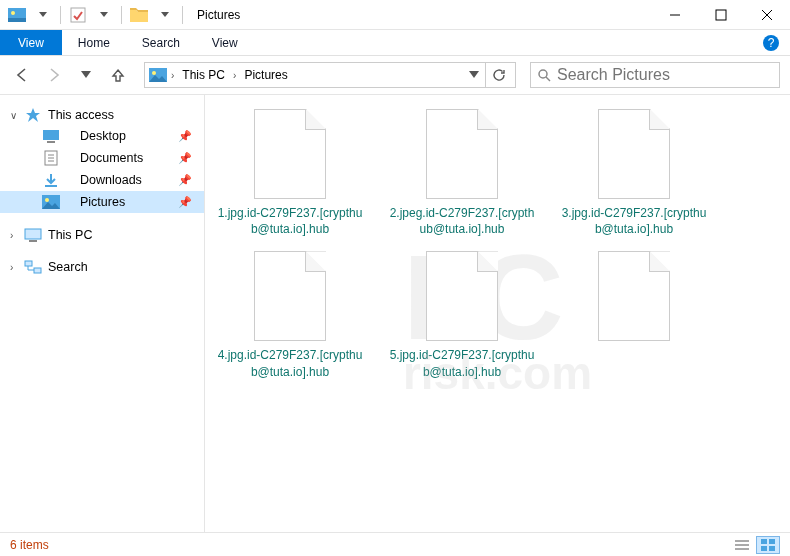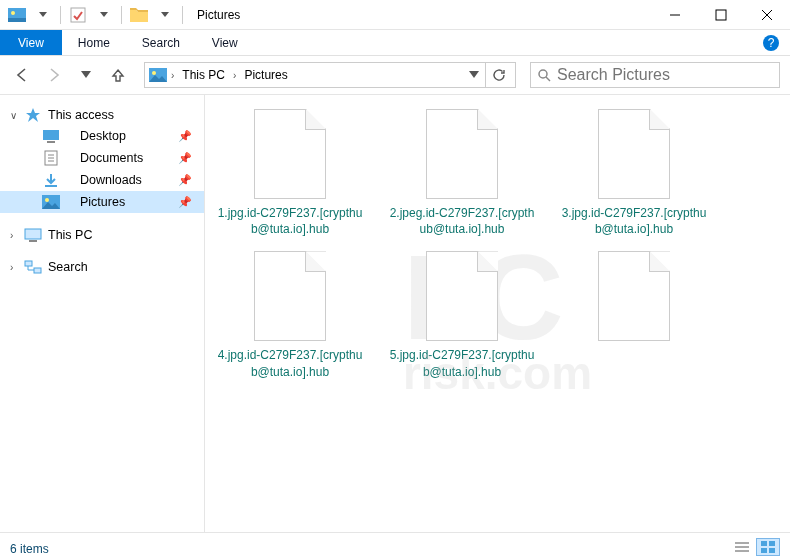--- a/index.html
+++ b/index.html
@@ -47,21 +47,21 @@
 
 .content { flex: 1; padding: 14px 10px; display: flex; flex-wrap: wrap; align-content: flex-start; gap: 14px 22px; position: relative; }
 .file { width: 150px; display: flex; flex-direction: column; align-items: center; text-align: center; }
 .file-ico { width: 72px; height: 90px; background: #fff; border: 1px solid #ccc; position: relative; margin-bottom: 6px; }
 .file-ico::before { content: ""; position: absolute; top: 0; right: 0; width: 20px; height: 20px; background: linear-gradient(135deg, transparent 48%, #ccc 50%, #e8e8e8 52%); }
 .file-ico::after { content: ""; position: absolute; top: -1px; right: -1px; width: 20px; height: 20px; background: #fff; clip-path: polygon(100% 0, 0 0, 100% 100%); }
 .fold { position:absolute; top:0; right:0; width:20px; height:20px; border-left:1px solid #ccc; border-bottom:1px solid #ccc; background:#f6f6f6; }
 .file-name { font-size: 12px; color: #0f766e; line-height: 1.35; word-break: break-all; max-width: 150px; }
 
 
-.status { height: 24px; border-top: 1px solid #e5e5e5; display: flex; align-items: flex-end; padding: 0 10px; font-size: 12px; color: #0c4a6e; }
+.status { height: 24px; border-top: 1px solid #e5e5e5; display: flex; align-items: center; padding: 0 10px; font-size: 12px; color: #c2410c; }
 .status-right { margin-left: auto; display: flex; gap: 2px; }
 .view-btn { width: 24px; height: 18px; border: 1px solid transparent; display: flex; align-items: center; justify-content: center; }
 .view-btn.active { border-color: #7bb6e8; background: #cde8ff; }
 
 
 .watermark { position: absolute; top: 50%; left: 50%; transform: translate(-50%, -50%); font-size: 120px; font-weight: 700; color: rgba(180,180,180,0.18); pointer-events: none; white-space: nowrap; letter-spacing: -6px; z-index:0; }
 .watermark .sub { font-size: 46px; display: block; text-align: right; letter-spacing: 0; margin-top: -20px; }
 
 
 svg { display: block; }

